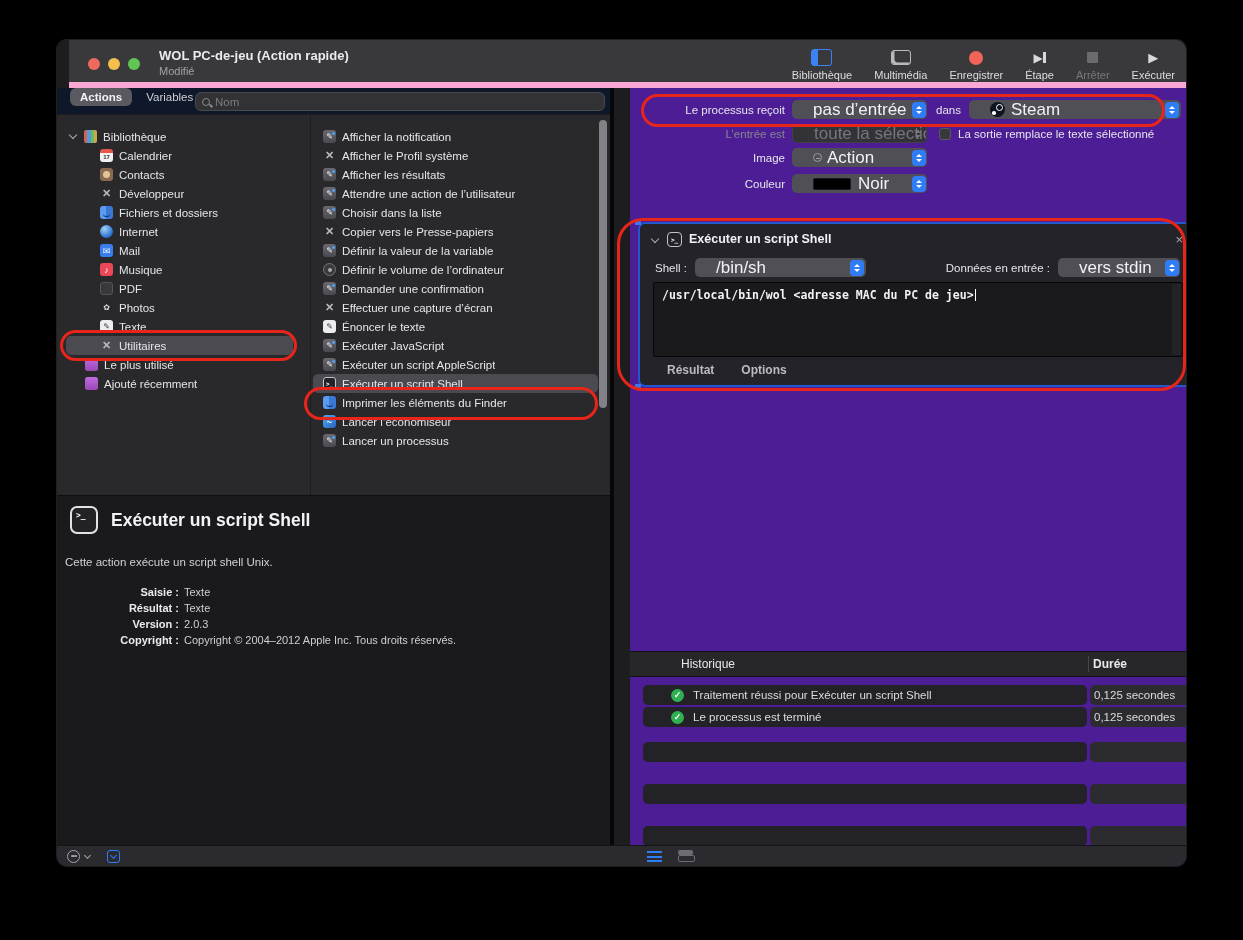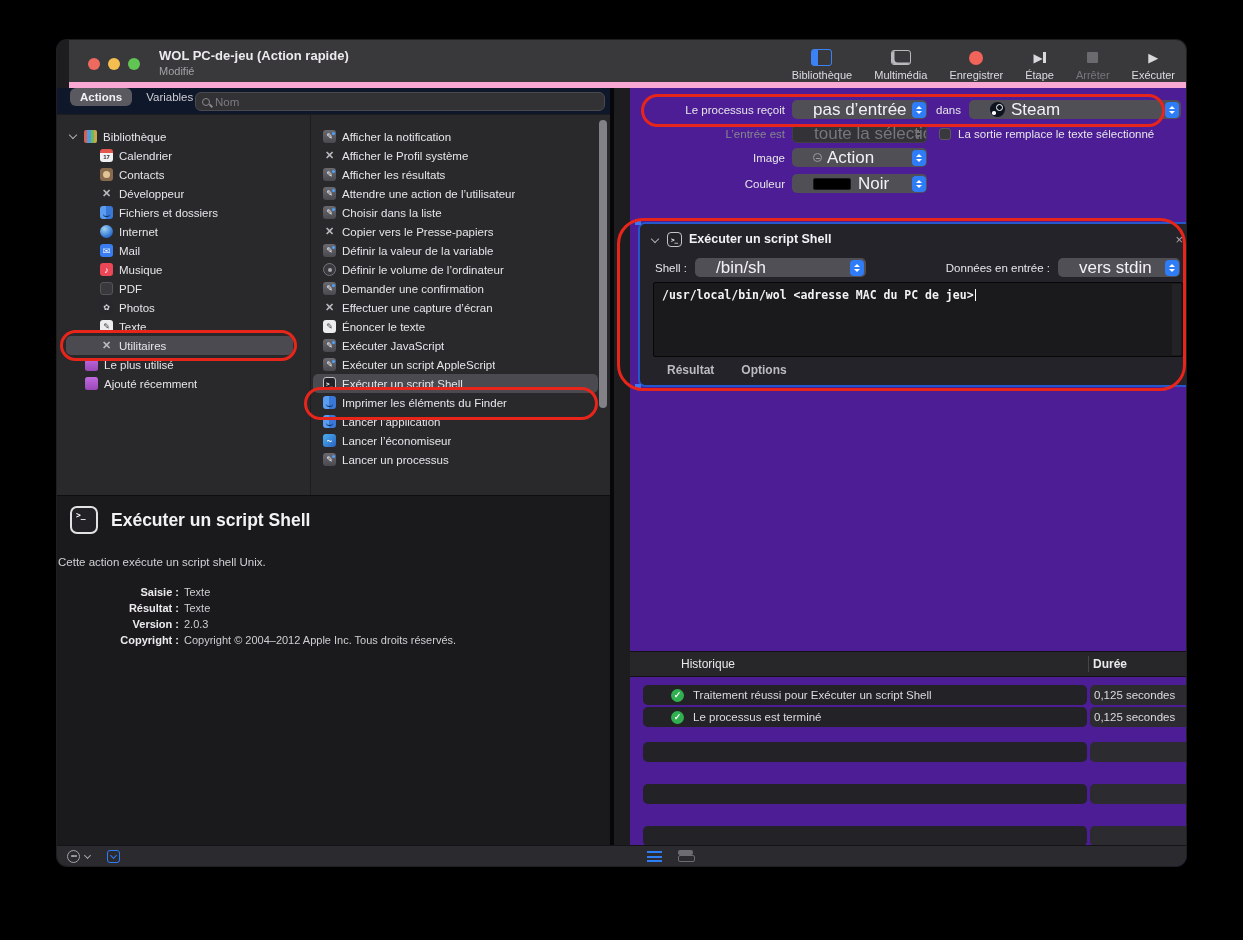--- a/index.html
+++ b/index.html
@@ -109,21 +109,21 @@
   .ic[data-icon="screensaver"] { background:linear-gradient(135deg,#4ab0f0,#2a60c0); color:#fff; font-weight:bold; }
   .ic[data-icon="screensaver"]::before { content:"~"; font-size:9px; }
 
   
   .info { position:absolute; left:0; top:407px; width:100%; bottom:0; background:#1a191c; border-top:1px solid #0e0d10; }
   .info-head { position:absolute; left:13px; top:10px; display:flex; align-items:center; }
   .big-term { width:28px; height:28px; border-radius:7px; background:#222126; border:2px solid #e2e2e5;
     color:#fff; font-family:"DejaVu Sans Mono",monospace; font-size:8px; font-weight:bold;
     display:flex; align-items:flex-start; justify-content:flex-start; padding:3px 0 0 4px; }
   .info-title { font-size:17.5px; font-weight:bold; color:#f2f1f4; margin-left:13px; }
-  .info-desc { position:absolute; left:1px; top:60px; font-size:11.5px; color:#d2d1d5; }
+  .info-desc { position:absolute; left:8px; top:60px; font-size:11.5px; color:#d2d1d5; }
   .info-fields { position:absolute; left:0; top:90px; display:grid; grid-template-columns:122px auto;
     column-gap:5px; row-gap:4px; font-size:11px; }
   .if-label { text-align:right; font-weight:bold; color:#eceaee; }
   .if-value { color:#cfced3; }
 
   
   .right-pane { position:absolute; left:557px; top:48px; width:572px; bottom:0; background:#4c1d95;margin-left:16px; }
   .cfg-row { position:absolute; left:0; height:19px; display:flex; align-items:center; font-size:11.5px; color:#e6e5e9; }
   .cfg-label { width:155px; text-align:right; margin-right:7px; flex:none; }
   .cfg-label.dim { color:#88878d; }
@@ -381,24 +381,20 @@
           </div>
           <div class="ac-row sel">
             <span class="ic" data-icon="terminal"></span>
             <span class="lbl">Exécuter un script Shell</span>
           </div>
           <div class="ac-row">
             <span class="ic" data-icon="finder"></span>
             <span class="lbl">Imprimer les éléments du Finder</span>
           </div>
           <div class="ac-row">
-            <span class="ic" data-icon="finder"></span>
-            <span class="lbl">Lancer l’application</span>
-          </div>
-          <div class="ac-row">
             <span class="ic" data-icon="screensaver"></span>
             <span class="lbl">Lancer l’économiseur</span>
           </div>
           <div class="ac-row">
             <span class="ic" data-icon="automator"></span>
             <span class="lbl">Lancer un processus</span>
           </div>
         </div>
       <div class="vscroll">
         <div class="thumb"></div>

